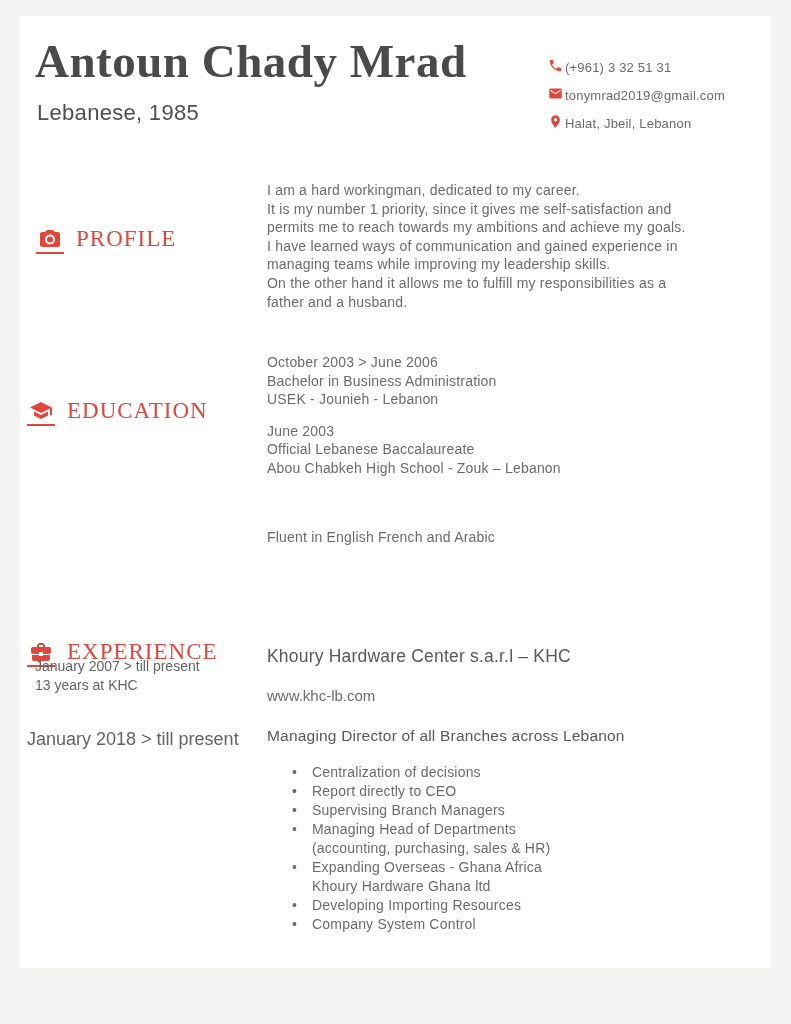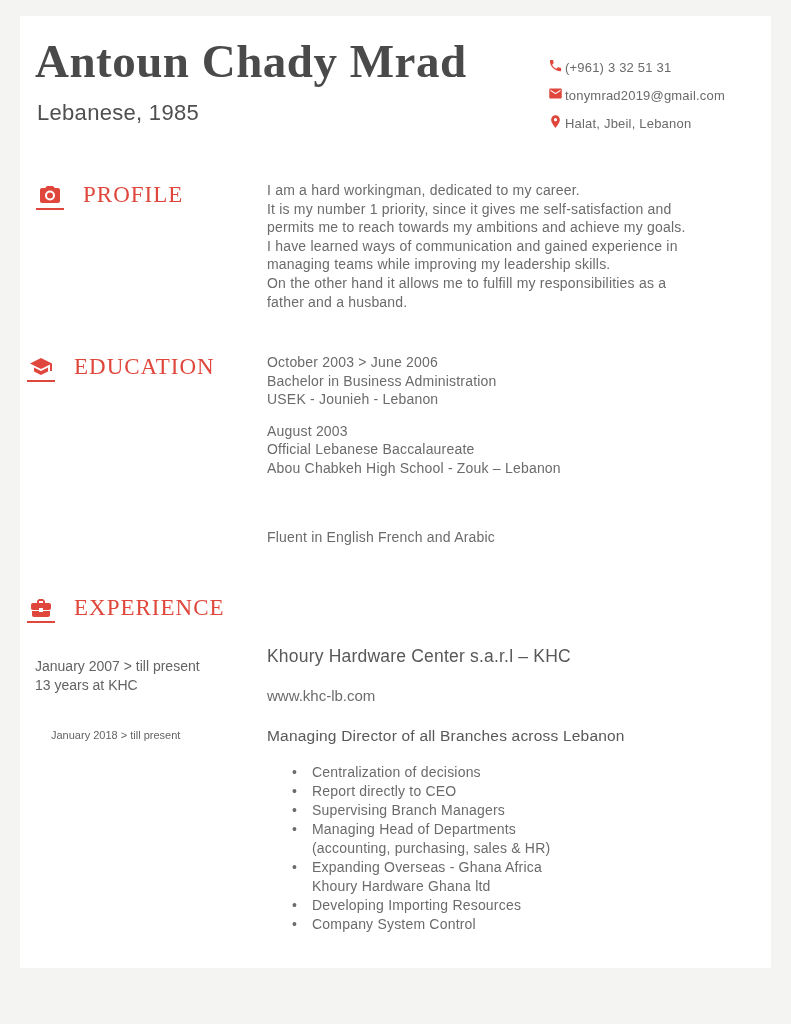--- a/index.html
+++ b/index.html
@@ -32,22 +32,23 @@
   .contact {
     left:548px; top:58px;
     display:flex; flex-direction:column; gap:9px;
   }
   .contact-row { display:flex; align-items:center; gap:2px; }
   .contact-row svg { width:15px; height:15px; flex:0 0 15px; }
   .contact-row .ct { font-size:13px; color:#6a6a6a; letter-spacing:0.2px; }
 
   
   .sec-head {
-    display:flex; align-items:flex-start; gap:16px;
+    display:flex; align-items:flex-start; gap:9px;
     color:var(--accent,#e0473c);
+    margin-top:44px;
   }
   .sec-icon { display:flex; flex-direction:column; align-items:center; width:34px; }
   .sec-icon svg { width:26px; height:24px; }
   .sec-icon .bar { width:28px; height:2px; background:var(--accent,#e0473c); margin-top:1px; }
   .sec-title {
     font-family:"Liberation Serif", serif;
     font-size:23px; letter-spacing:1px;
     line-height:24px;
   }
 
@@ -63,21 +64,21 @@
   .edu-content { left:267px; top:353px; width:500px; }
   .edu-entry { margin-bottom:13px; }
   .edu-languages { left:267px; top:528px; }
 
   
   .experience-head { left:24px; top:596px; }
   .exp-dates-1 { left:35px; top:657px; font-size:14px; line-height:19px; color:#636363; }
   .exp-company { left:267px; top:646px; }
   .company-name { font-size:17.5px; color:#585858; letter-spacing:0.2px; }
   .company-site { font-size:15px; color:#6b6b6b; margin-top:20px; }
-  .exp-dates-2 { left:27px; top:729px; font-size:11px; color:#636363;margin-left:24px; }
+  .exp-dates-2 { left:27px; top:729px; font-size:18px; color:#636363; }
   .exp-role { left:267px; top:727px; font-size:15.5px; color:#585858; letter-spacing:0.2px; }
   .exp-bullets { left:290px; top:763px; width:420px; list-style:none; }
   .exp-bullets li {
     position:relative; padding-left:22px;
     font-size:14px; line-height:19px; color:#6b6b6b;
     letter-spacing:0.2px;
   }
   .exp-bullets li::before {
     content:"\2022";
     position:absolute; left:2px; top:0;
@@ -145,21 +146,21 @@
   </span>
   <span class="sec-title">EDUCATION</span>
 </div>
 <div class="abs edu-content">
   <div class="edu-entry body-text">
     <div>October 2003 &gt; June 2006</div>
     <div>Bachelor in Business Administration</div>
     <div>USEK - Jounieh - Lebanon</div>
   </div>
   <div class="edu-entry body-text">
-    <div>August 2003</div>
+    <div>June 2003</div>
     <div>Official Lebanese Baccalaureate</div>
     <div>Abou Chabkeh High School - Zouk – Lebanon</div>
   </div>
 </div>
 <div class="abs body-text edu-languages">Fluent in English French and Arabic</div>
 
 <div class="abs sec-head experience-head">
   <span class="sec-icon">
     <svg viewBox="0 0 24 24" fill="#e0473c">
         <path d="M10 16v-1H3.01L3 19c0 1.11.89 2 2 2h14c1.11 0 2-.89 2-2v-4h-7v1h-4zm10-9h-4.01V5l-2-2h-4l-2 2v2H4c-1.1 0-2 .9-2 2v3c0 1.11.89 2 2 2h6v-2h4v2h6c1.1 0 2-.9 2-2V9c0-1.1-.9-2-2-2zm-6 0h-4V5h4v2z"></path>

